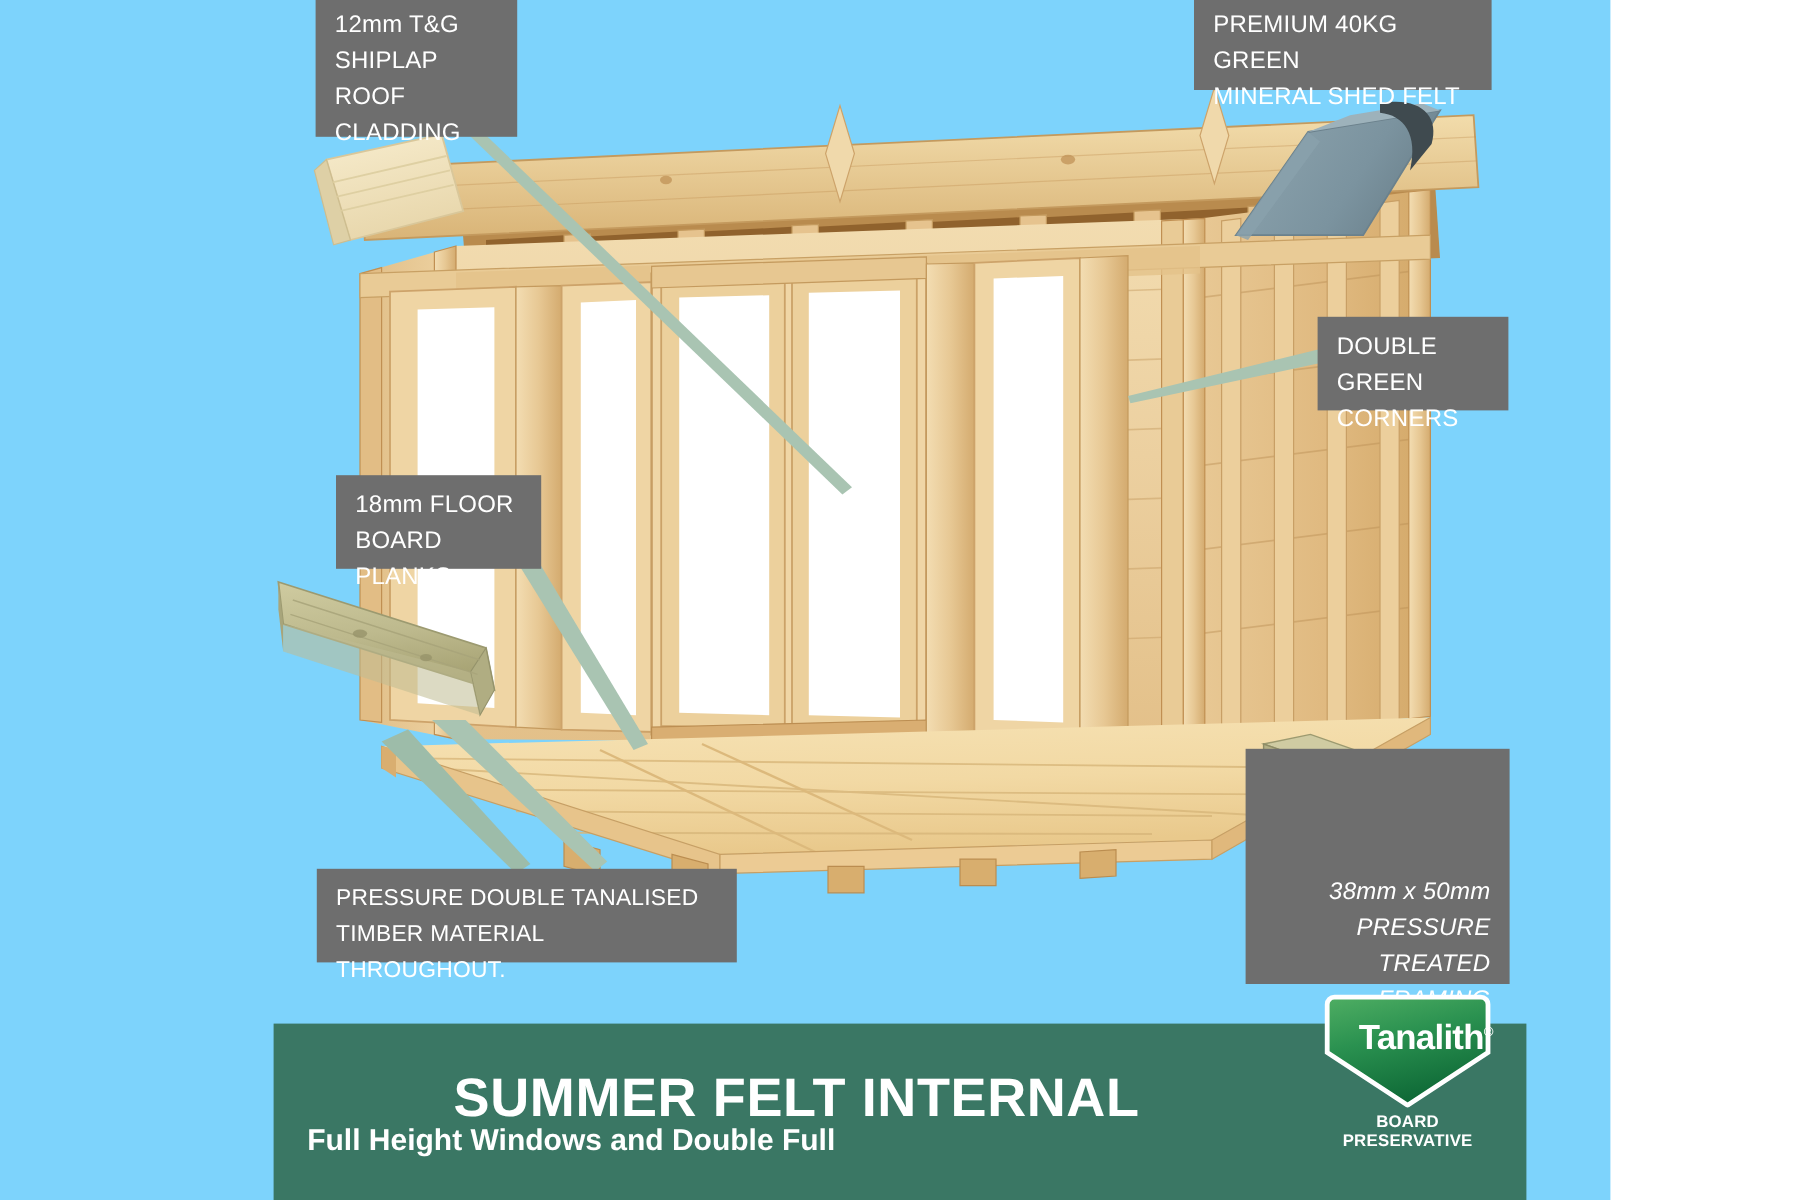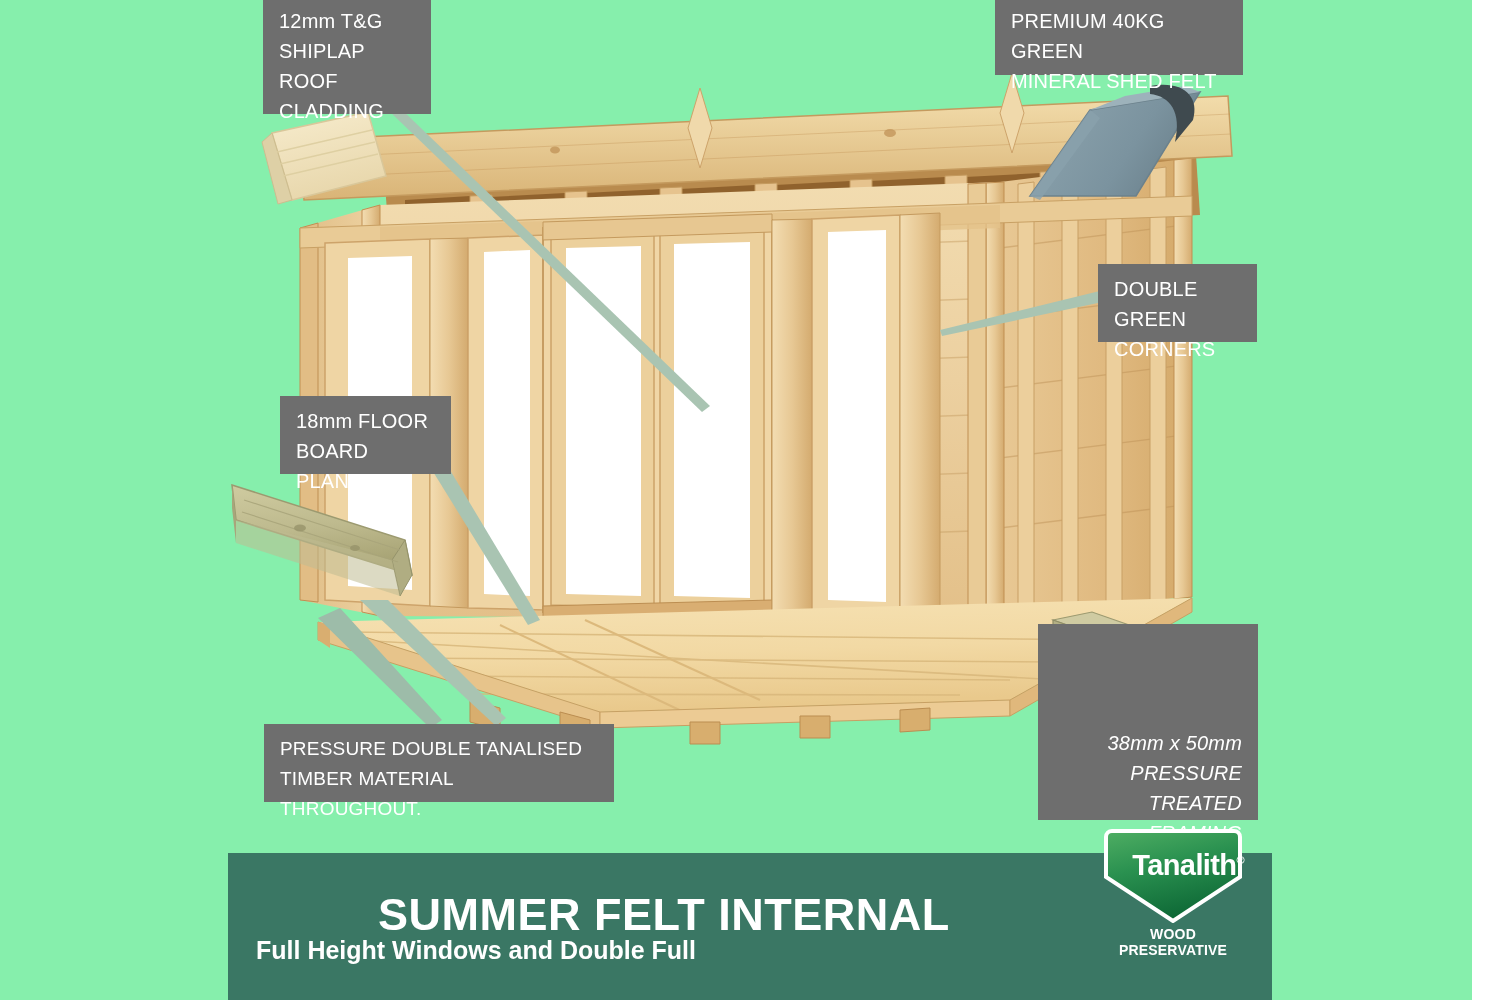--- a/index.html
+++ b/index.html
@@ -4,21 +4,21 @@
 <title>Summer House Internal</title>
 <style>
   html,body{margin:0;padding:0;}
   body{
     width:1500px;height:1000px;
     background:#ffffff;
     font-family:"Liberation Sans", sans-serif;
     overflow:hidden;
     position:relative;
   }
-  #stage{position:absolute;left:0;top:0;width:1472px;height:1000px;overflow:hidden;background:#86efac;}
+  #stage{position:absolute;left:0;top:0;width:1342px;height:1000px;overflow:hidden;background:#7dd3fc;}
 
   
   .callout{
     position:absolute;
     background:#6e6e6e;
     color:#ffffff;
     font-size:20px;
     line-height:30px;
     letter-spacing:.2px;
     padding:10px 16px 12px 16px;
@@ -379,17 +379,17 @@
         <defs>
           <linearGradient id="gLogo" x1="0" y1="0" x2="0.35" y2="1">
             <stop offset="0%" stop-color="#4fae63"></stop>
             <stop offset="45%" stop-color="#2a9150"></stop>
             <stop offset="100%" stop-color="#0f6a37"></stop>
           </linearGradient>
         </defs>
         <path d="M10,4 H132 A6,6 0 0 1 138,10 V50 L71,94 L4,50 V10 A6,6 0 0 1 10,4 Z" fill="url(#gLogo)" stroke="#ffffff" stroke-width="4"></path>
       </svg>
       <div id="logo-word"><span>Tanalith</span><sup>®</sup></div>
-      <div id="logo-sub">WOOD PRESERVATIVE</div>
+      <div id="logo-sub">BOARD PRESERVATIVE</div>
     </div>
   </div>
 
 </div>
 
 </body></html>

